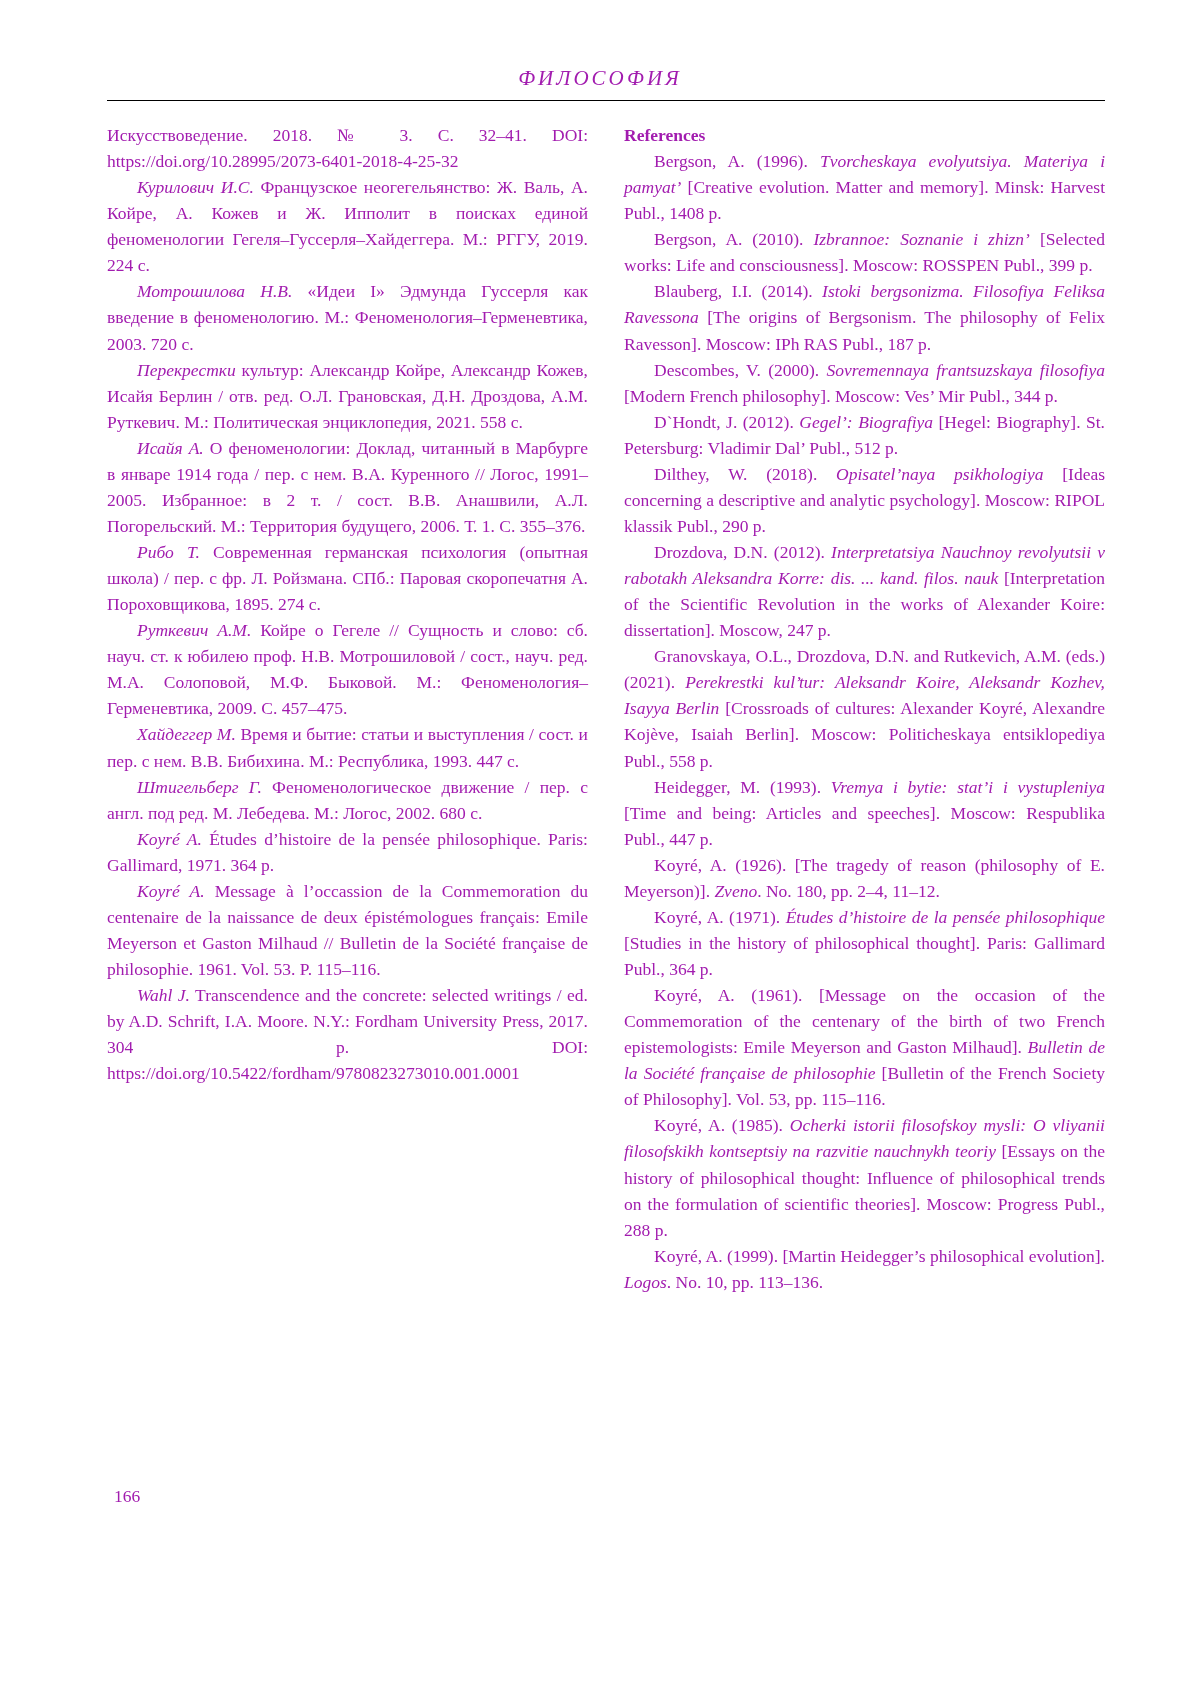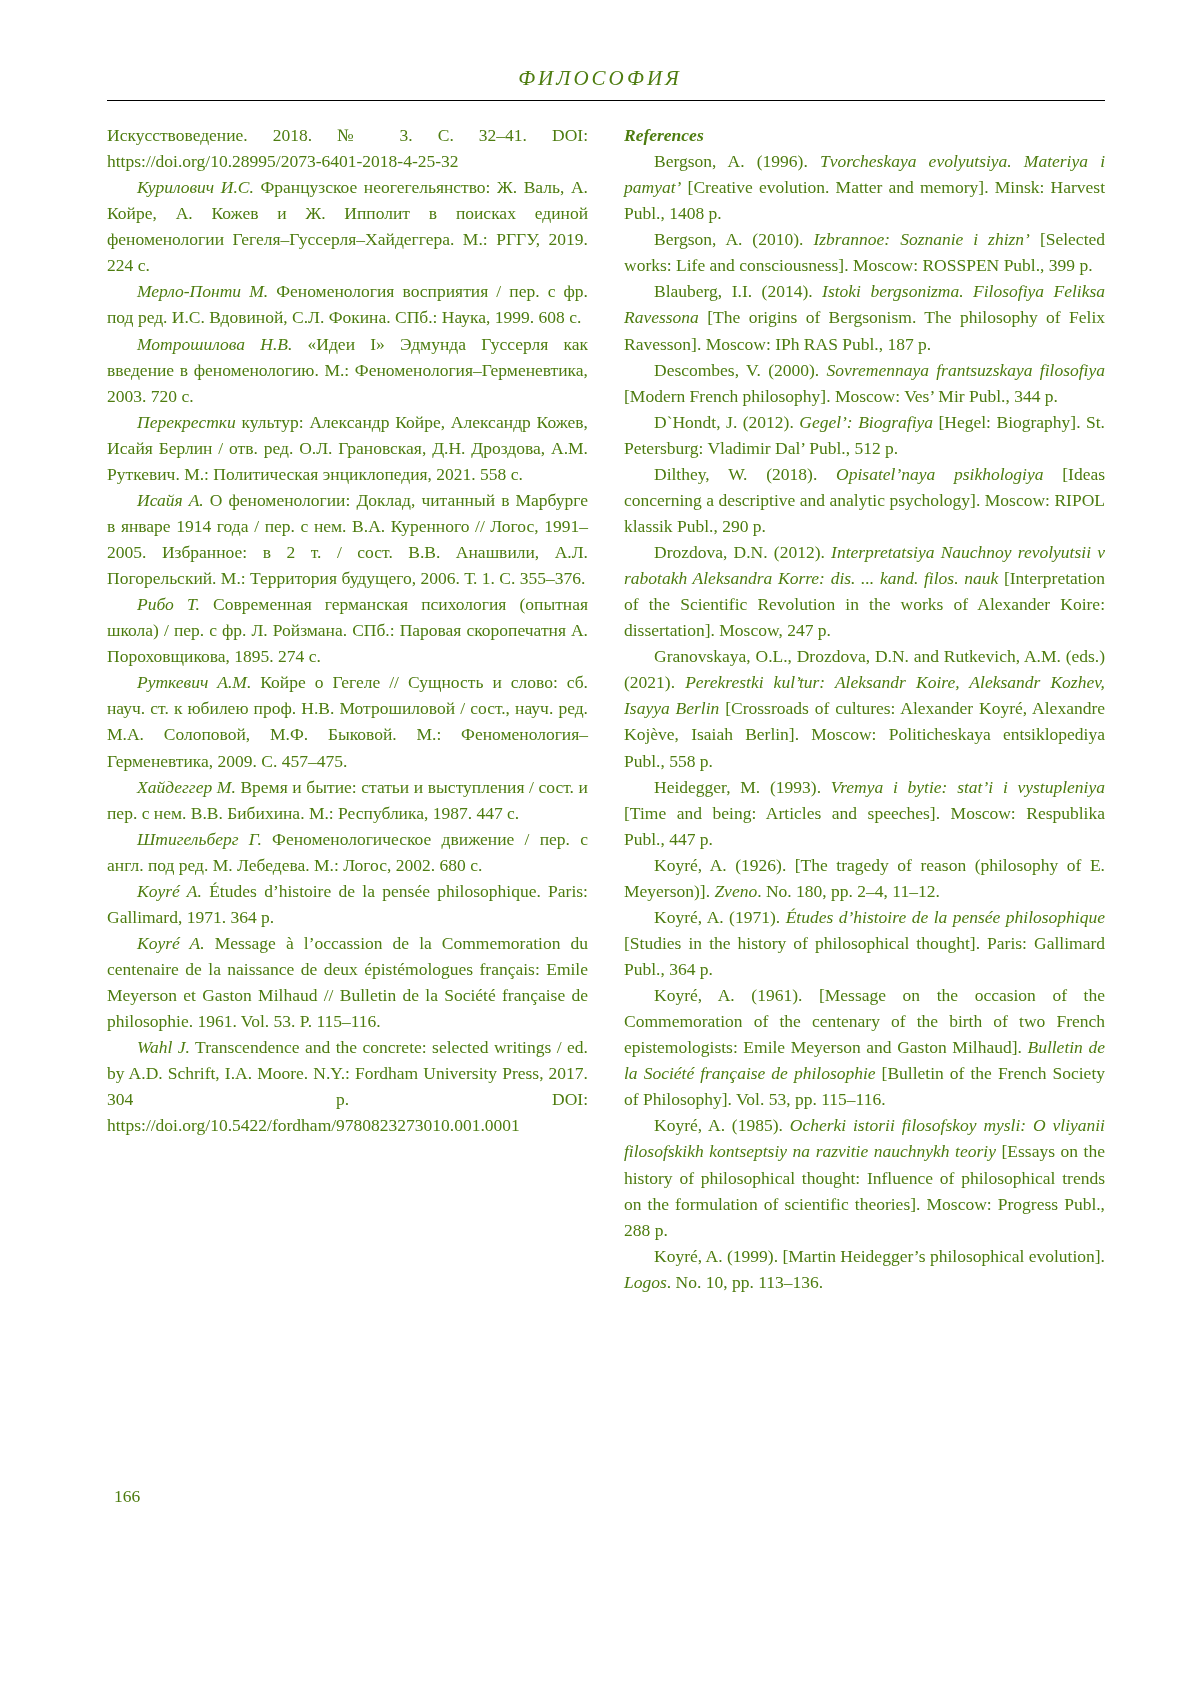--- a/index.html
+++ b/index.html
@@ -2,21 +2,21 @@
 <html><head>
 <meta charset="utf-8">
 <style>
   html, body { margin: 0; padding: 0; background: #e8e8e8; }
   .page {
     position: relative;
     width: 1200px;
     height: 1697px;
     margin: 0 auto;
     background: #ffffff;
-    color: #4d7c0f;
+    color: #a21caf;
     font-family: "Liberation Serif", "DejaVu Serif", serif;
     box-sizing: border-box;
     overflow: hidden;
   }
   .running-head {
     padding-top: 66px;
     text-align: center;
     font-style: italic;
     font-size: 21px;
     letter-spacing: 3px;
@@ -43,21 +43,20 @@
     margin: 0;
     text-indent: 30px;
   }
   p.ref.no-indent { text-indent: 0; }
   .it { font-style: italic; }
   .refs-heading {
     margin: 0;
     font-weight: bold;
     text-indent: 0;
     text-align: left;
-    font-style: italic;
   }
   .page-number {
     position: absolute;
     left: 114px;
     top: 1486px;
     font-size: 17.5px;
   }
 </style>
 </head>
 <body>
@@ -66,27 +65,26 @@
 
   <div class="running-head">ФИЛОСОФИЯ</div>
 
   <div class="header-rule"></div>
 
   <div class="columns">
 
     <div class="col" id="left-col">
         <p class="ref no-indent"><span>Искусствоведение. 2018. № 3. С. 32–41. DOI: https://doi.org/10.28995/2073-6401-2018-4-25-32</span></p>
         <p class="ref"><span class="it">Курилович И.С.</span><span> Французское неогегельянство: Ж. Валь, А. Койре, А. Кожев и Ж. Ипполит в поисках единой феноменологии Гегеля–Гуссерля–Хайдеггера. М.: РГГУ, 2019. 224 с.</span></p>
-        <p class="ref"><span class="it">Мерло-Понти М.</span><span> Феноменология восприятия / пер. с фр. под ред. И.С. Вдовиной, С.Л. Фокина. СПб.: Наука, 1999. 608 с.</span></p>
         <p class="ref"><span class="it">Мотрошилова Н.В.</span><span> «Идеи I» Эдмунда Гуссерля как введение в феноменологию. М.: Феноменология–Герменевтика, 2003. 720 с.</span></p>
         <p class="ref"><span class="it">Перекрестки</span><span> культур: Александр Койре, Александр Кожев, Исайя Берлин / отв. ред. О.Л. Грановская, Д.Н. Дроздова, А.М. Руткевич. М.: Политическая энциклопедия, 2021. 558 с.</span></p>
         <p class="ref"><span class="it">Исайя А.</span><span> О феноменологии: Доклад, читанный в Марбурге в январе 1914 года / пер. с нем. В.А. Куренного // Логос, 1991–2005. Избранное: в 2 т. / сост. В.В. Анашвили, А.Л. Погорельский. М.: Территория будущего, 2006. Т. 1. С. 355–376.</span></p>
         <p class="ref"><span class="it">Рибо Т.</span><span> Современная германская психология (опытная школа) / пер. с фр. Л. Ройзмана. СПб.: Паровая скоропечатня А. Пороховщикова, 1895. 274 с.</span></p>
         <p class="ref"><span class="it">Руткевич А.М.</span><span> Койре о Гегеле // Сущность и слово: сб. науч. ст. к юбилею проф. Н.В. Мотрошиловой / сост., науч. ред. М.А. Солоповой, М.Ф. Быковой. М.: Феноменология–Герменевтика, 2009. С. 457–475.</span></p>
-        <p class="ref"><span class="it">Хайдеггер М.</span><span> Время и бытие: статьи и выступления / сост. и пер. с нем. В.В. Бибихина. М.: Республика, 1987. 447 с.</span></p>
+        <p class="ref"><span class="it">Хайдеггер М.</span><span> Время и бытие: статьи и выступления / сост. и пер. с нем. В.В. Бибихина. М.: Республика, 1993. 447 с.</span></p>
         <p class="ref"><span class="it">Штигельберг Г.</span><span> Феноменологическое движение / пер. с англ. под ред. М. Лебедева. М.: Логос, 2002. 680 с.</span></p>
         <p class="ref"><span class="it">Koyré A.</span><span> Études d’histoire de la pensée philosophique. Paris: Gallimard, 1971. 364 p.</span></p>
         <p class="ref"><span class="it">Koyré A.</span><span> Message à l’occassion de la Commemoration du centenaire de la naissance de deux épistémologues français: Emile Meyerson et Gaston Milhaud // Bulletin de la Société française de philosophie. 1961. Vol. 53. P. 115–116.</span></p>
         <p class="ref"><span class="it">Wahl J.</span><span> Transcendence and the concrete: selected writings / ed. by A.D. Schrift, I.A. Moore. N.Y.: Fordham University Press, 2017. 304 p. DOI: https://doi.org/10.5422/fordham/9780823273010.001.0001</span></p>
       </div>
 
     <div class="col">
       <p class="refs-heading">References</p>
       <div id="right-col">
           <p class="ref"><span>Bergson, A. (1996). </span><span class="it">Tvorcheskaya evolyutsiya. Materiya i pamyat’</span><span> [Creative evolution. Matter and memory]. Minsk: Harvest Publ., 1408 p.</span></p>

